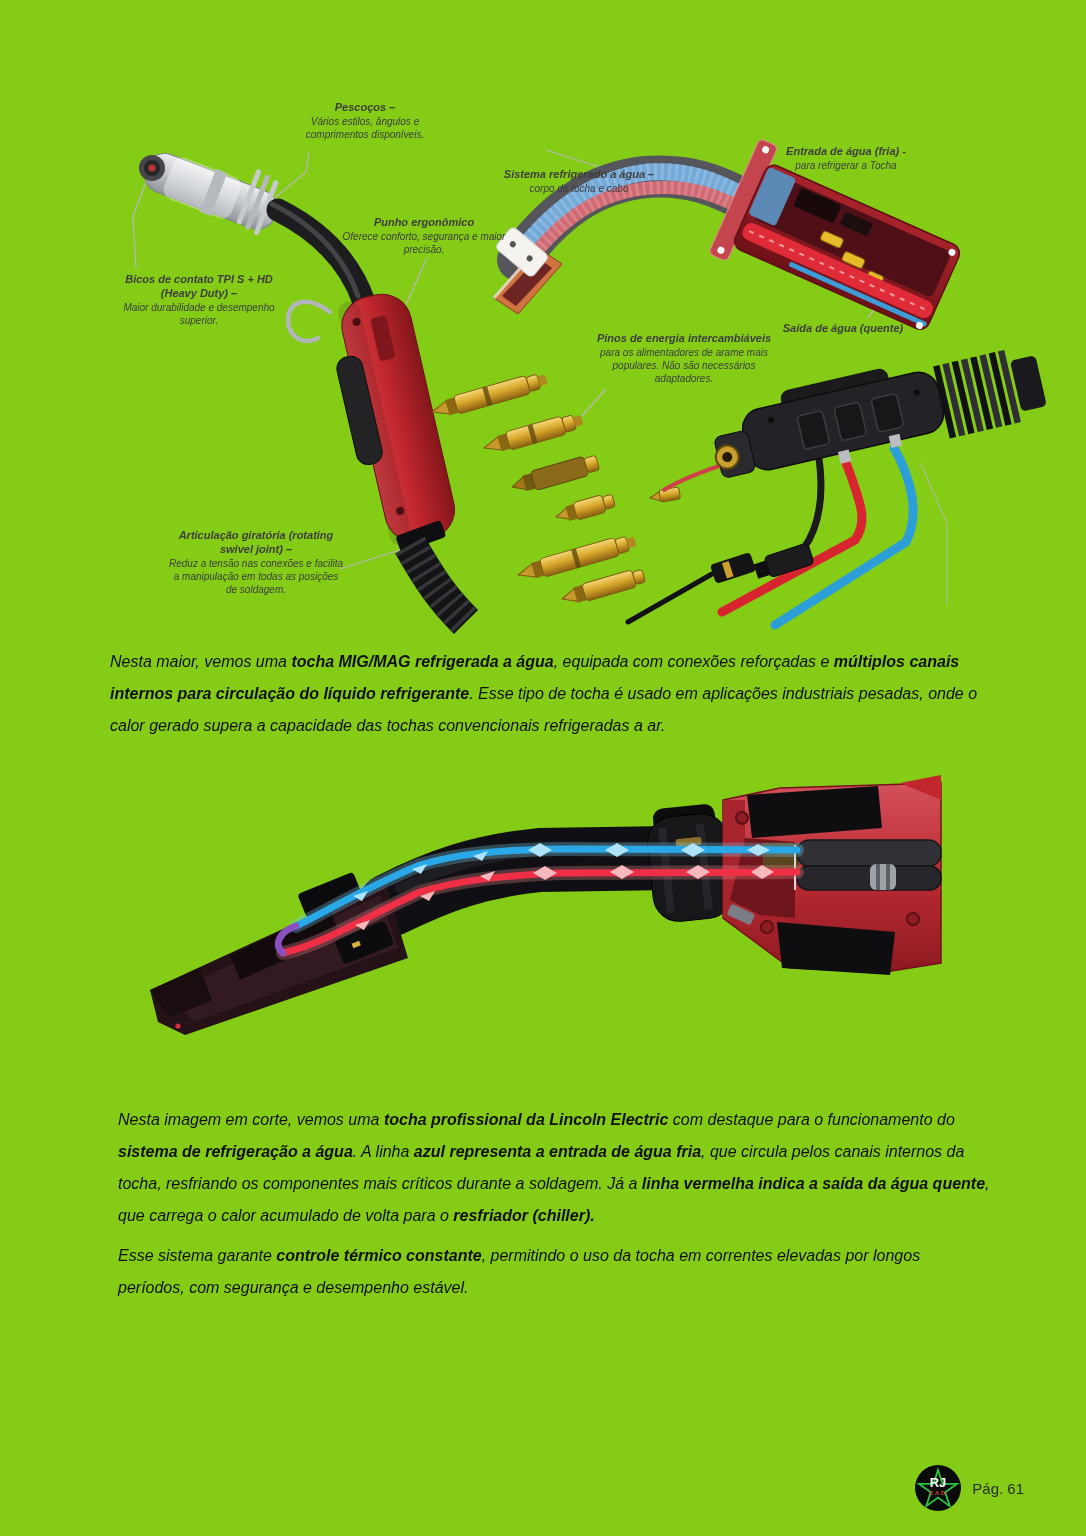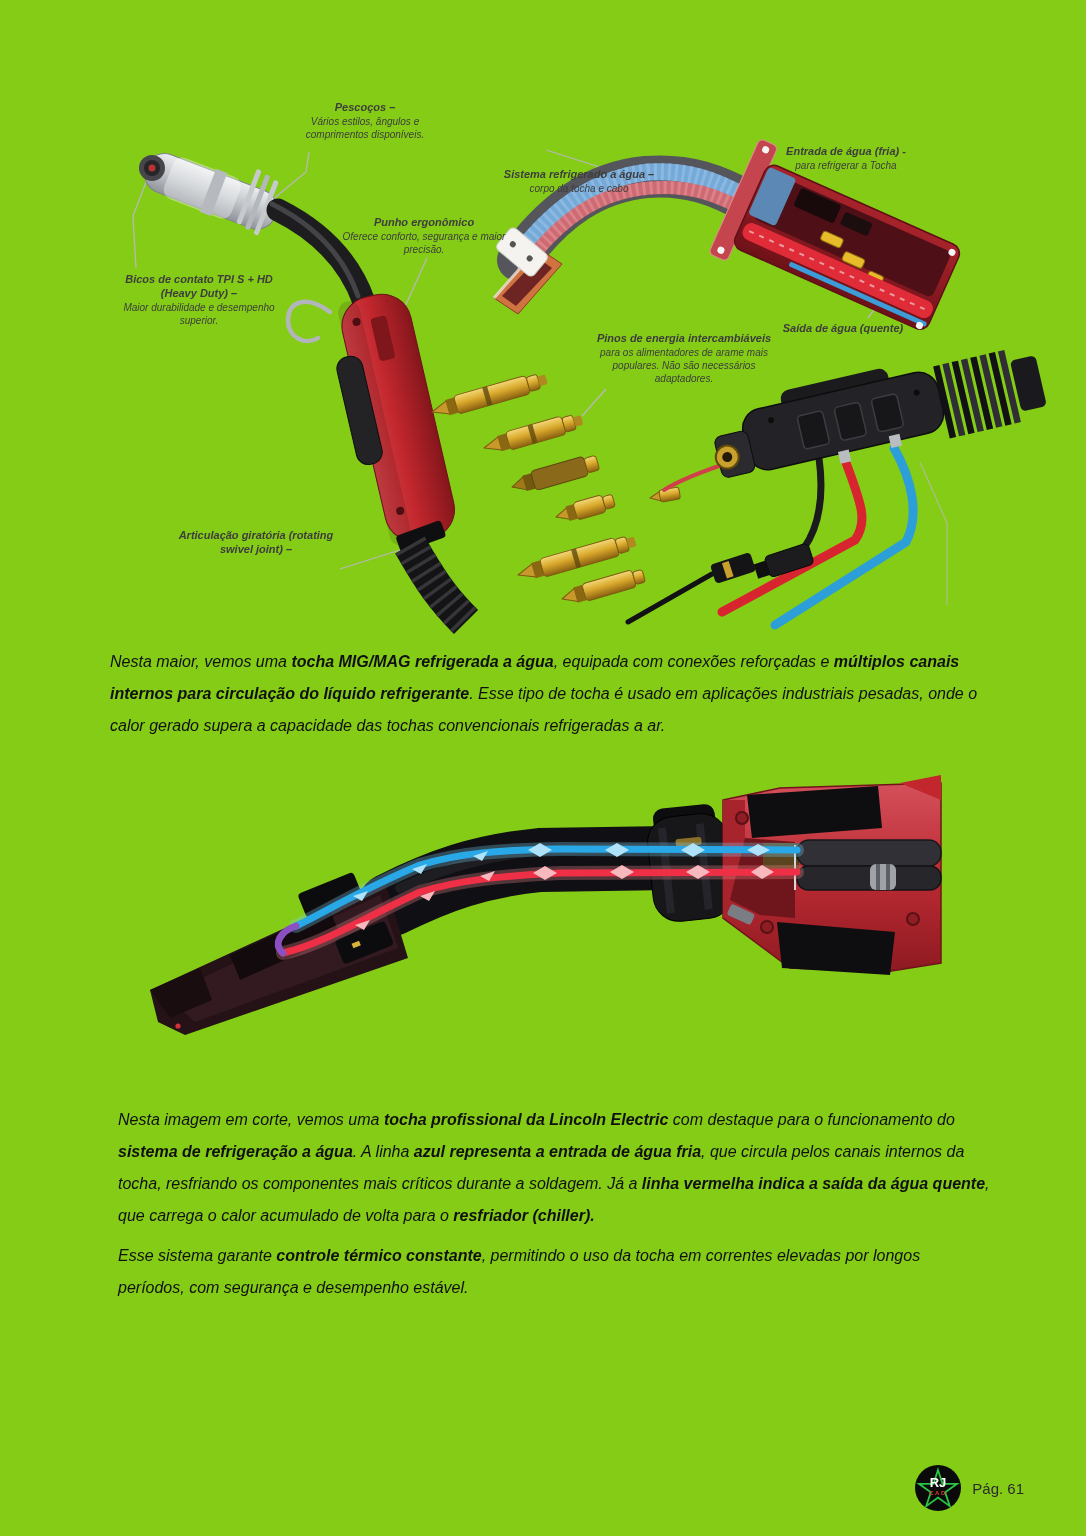--- a/index.html
+++ b/index.html
@@ -345,20 +345,21 @@
     <div class="t">Pinos de energia intercambiáveis</div>
     <div class="d">para os alimentadores de arame mais populares. Não são necessários adaptadores.</div>
   </div>
 
   <div class="lbl" style="left:760px;top:321px;width:166px;">
     <div class="t">Saída de água (quente)</div>
   </div>
 
   <div class="lbl" style="left:168px;top:528px;width:176px;">
     <div class="t">Articulação giratória (rotating swivel joint) –</div>
+    <div class="d">Reduz a tensão nas conexões e facilita a manipulação em todas as posições de soldagem.</div>
   </div>
 
   <p id="p1" class="para"><span>Nesta maior, vemos uma </span><b>tocha MIG/MAG refrigerada a água</b><span>, equipada com conexões reforçadas e </span><b>múltiplos canais internos para circulação do líquido refrigerante</b><span>. Esse tipo de tocha é usado em aplicações industriais pesadas, onde o calor gerado supera a capacidade das tochas convencionais refrigeradas a ar.</span></p>
 
   <div id="bottomtext">
     <p class="para" style="position:static;"><span>Nesta imagem em corte, vemos uma </span><b>tocha profissional da Lincoln Electric</b><span> com destaque para o funcionamento do </span><b>sistema de refrigeração a água</b><span>. A linha </span><b>azul representa a entrada de água fria</b><span>, que circula pelos canais internos da tocha, resfriando os componentes mais críticos durante a soldagem. Já a </span><b>linha vermelha indica a saída da água quente</b><span>, que carrega o calor acumulado de volta para o </span><b>resfriador (chiller).</b></p>
     <p class="para" style="position:static;"><span>Esse sistema garante </span><b>controle térmico constante</b><span>, permitindo o uso da tocha em correntes elevadas por longos períodos, com segurança e desempenho estável.</span></p>
   </div>
 
   <div id="footer">

